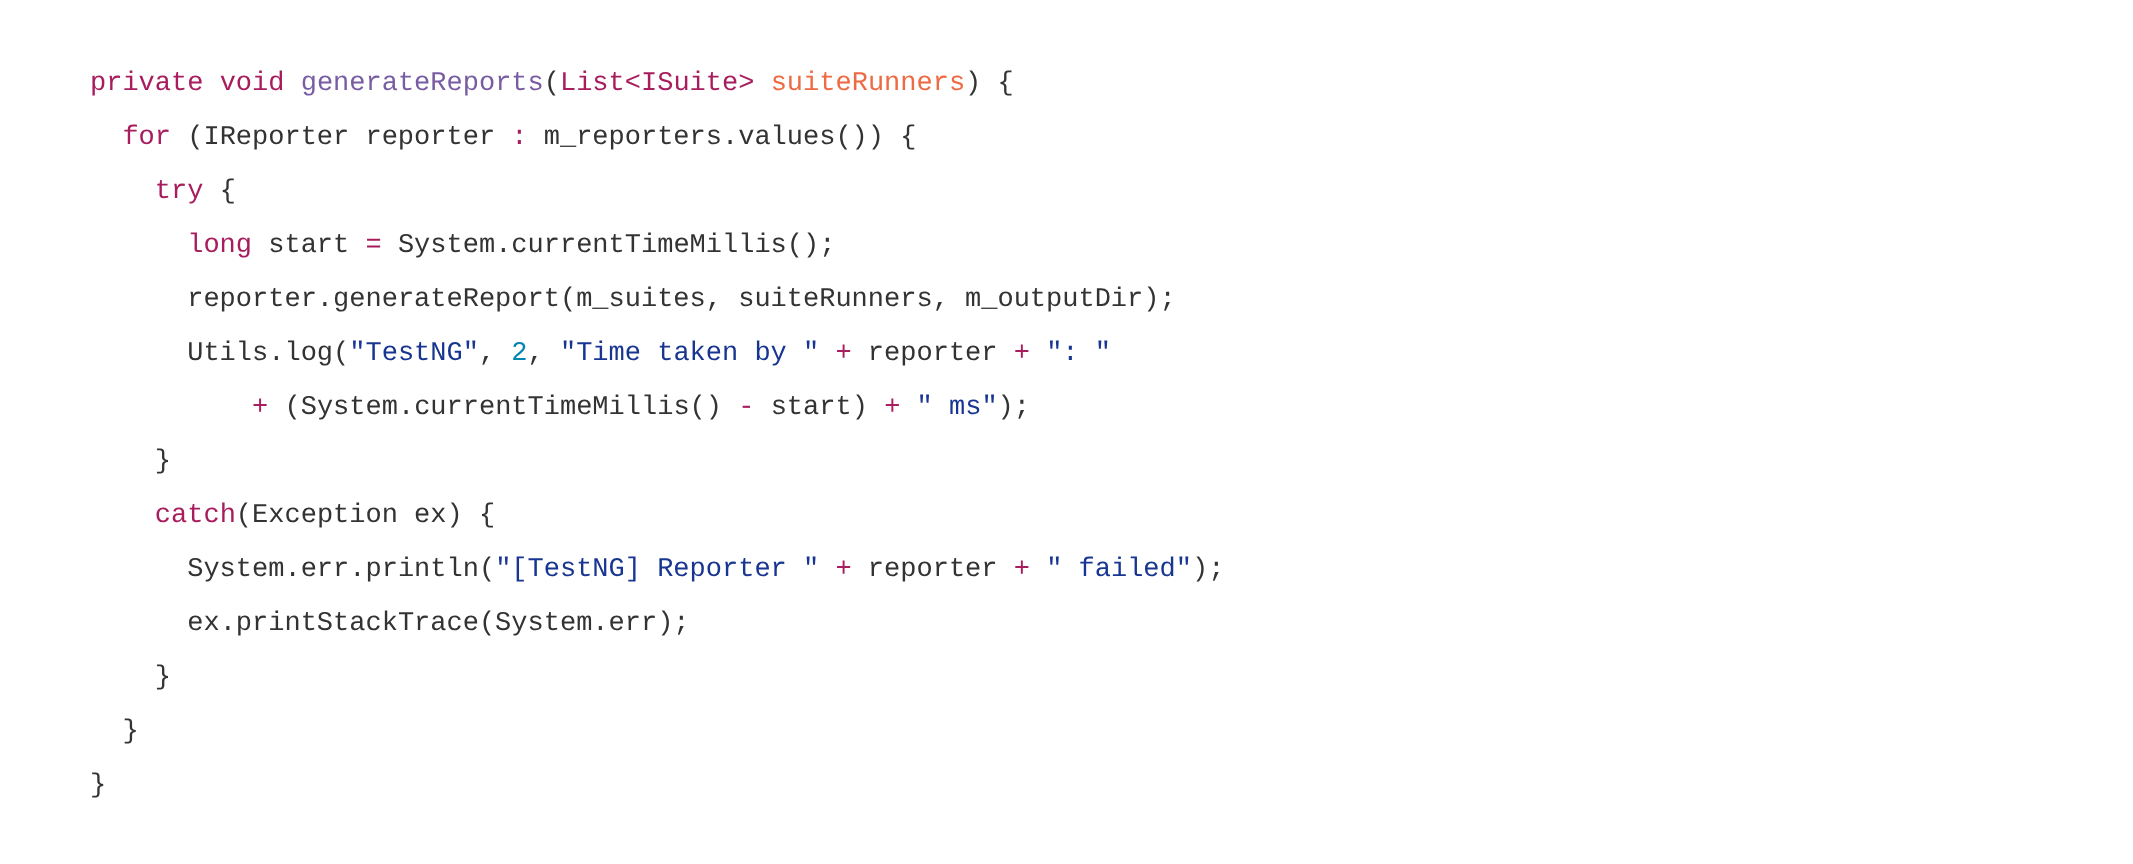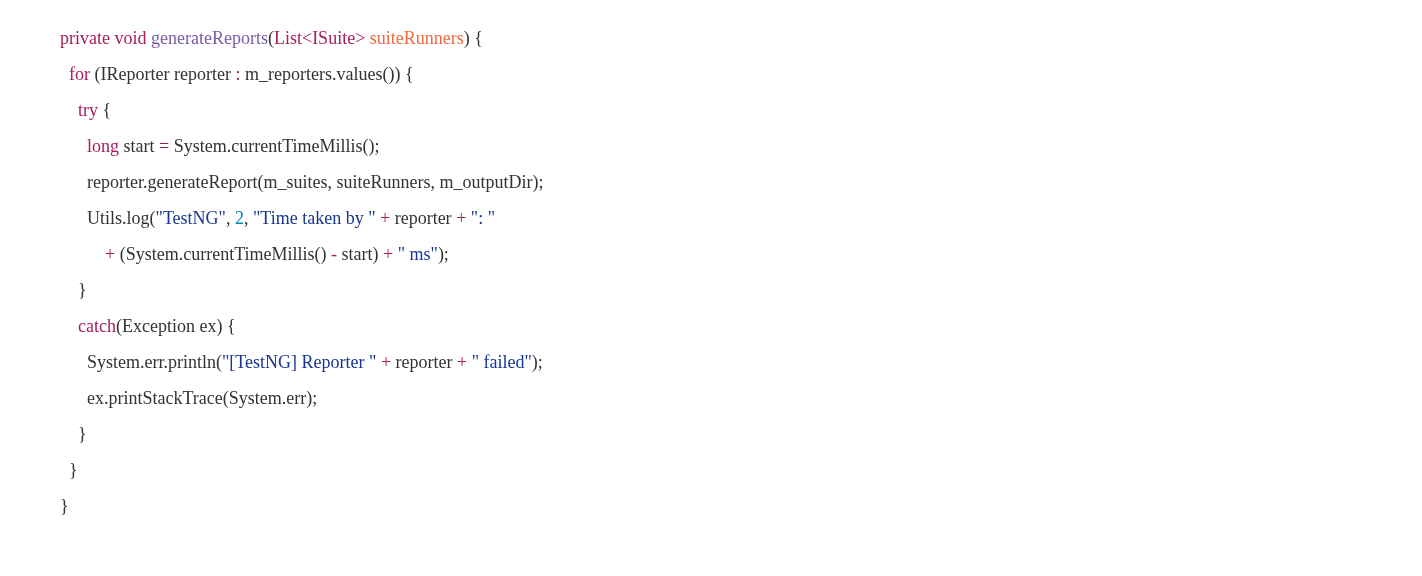--- a/index.html
+++ b/index.html
@@ -9,22 +9,23 @@
     }
     body {
       background: #ffffff;
       font-family: "Menlo", "Monaco", "Consolas", "Courier New", monospace;
       font-size: 18px;
       line-height: 2.0;
       padding: 20px 60px;
       color: #333333;
     }
     pre {
-      font-family: Liberation Serif, serif;
+      font-family: Liberation Mono, monospace;
       white-space: pre;
+      margin-top: 18px;
     }
     .keyword {
       color: #a71d5d;
     }
     .method-name {
       color: #795da3;
     }
     .type {
       color: #a71d5d;
     }

